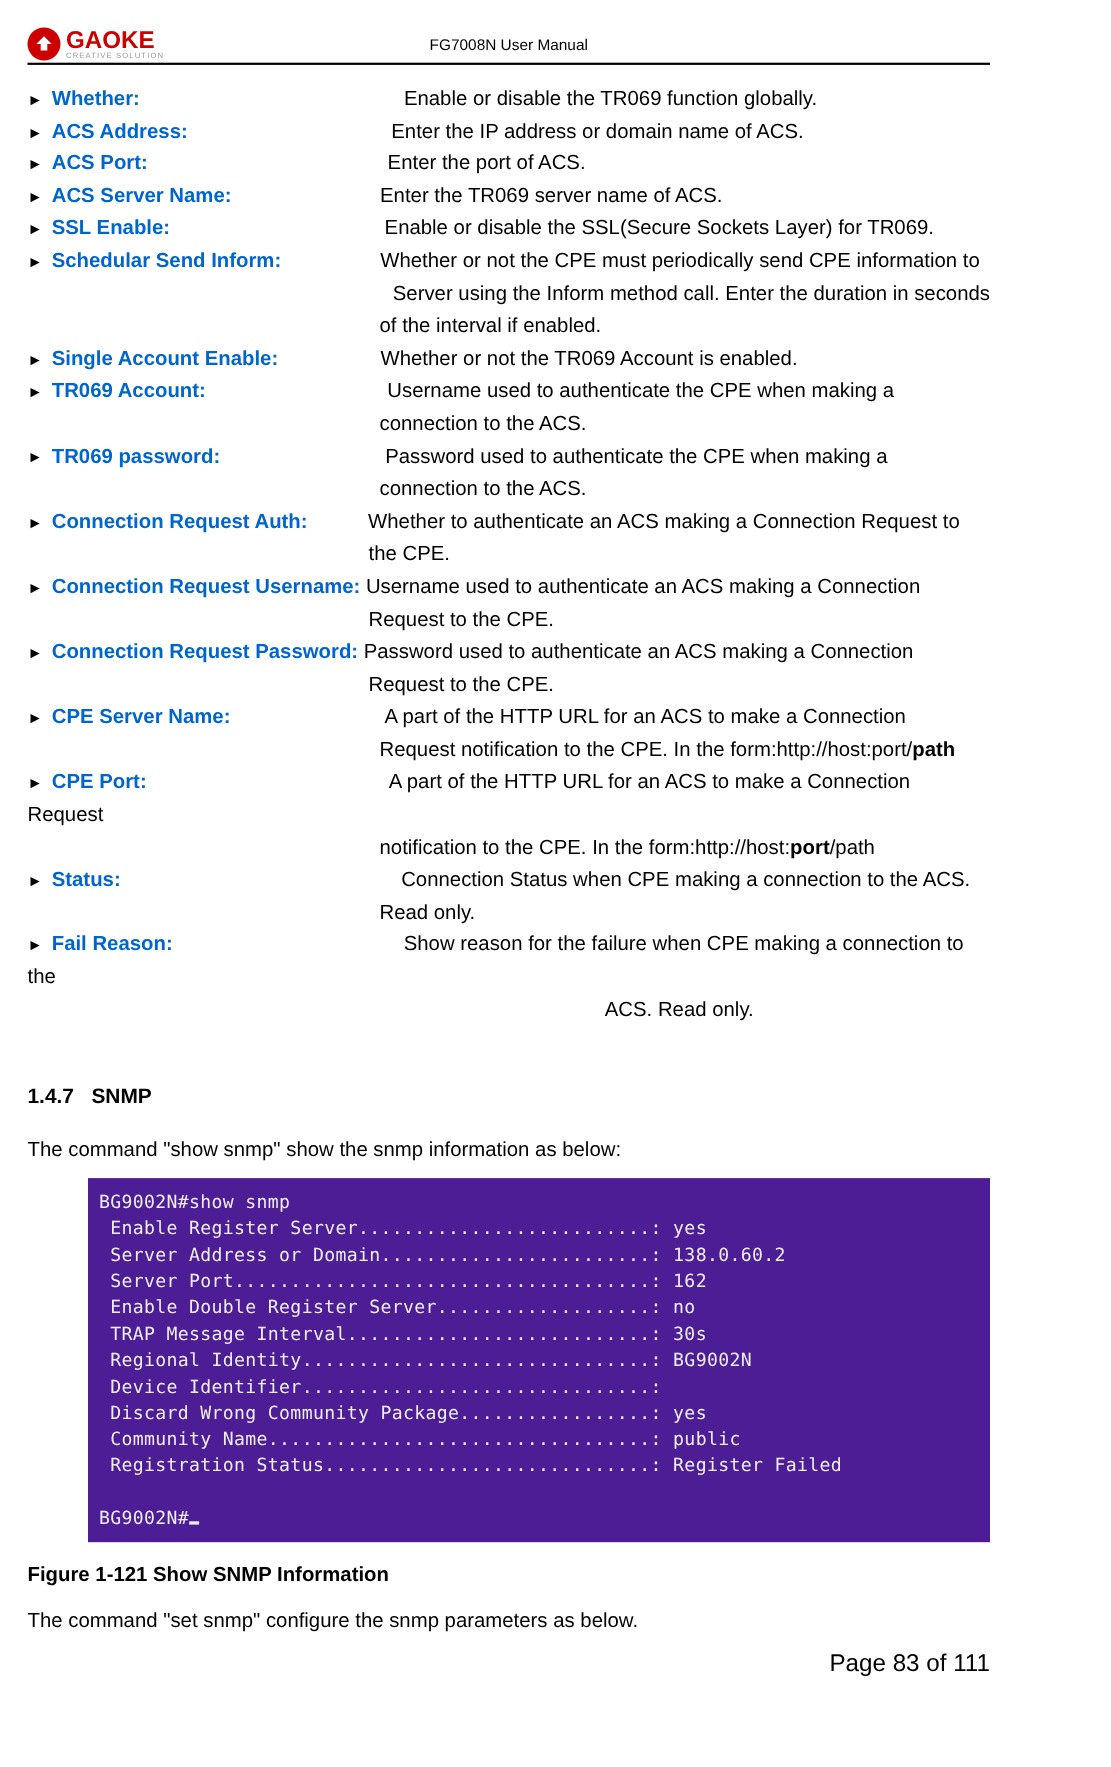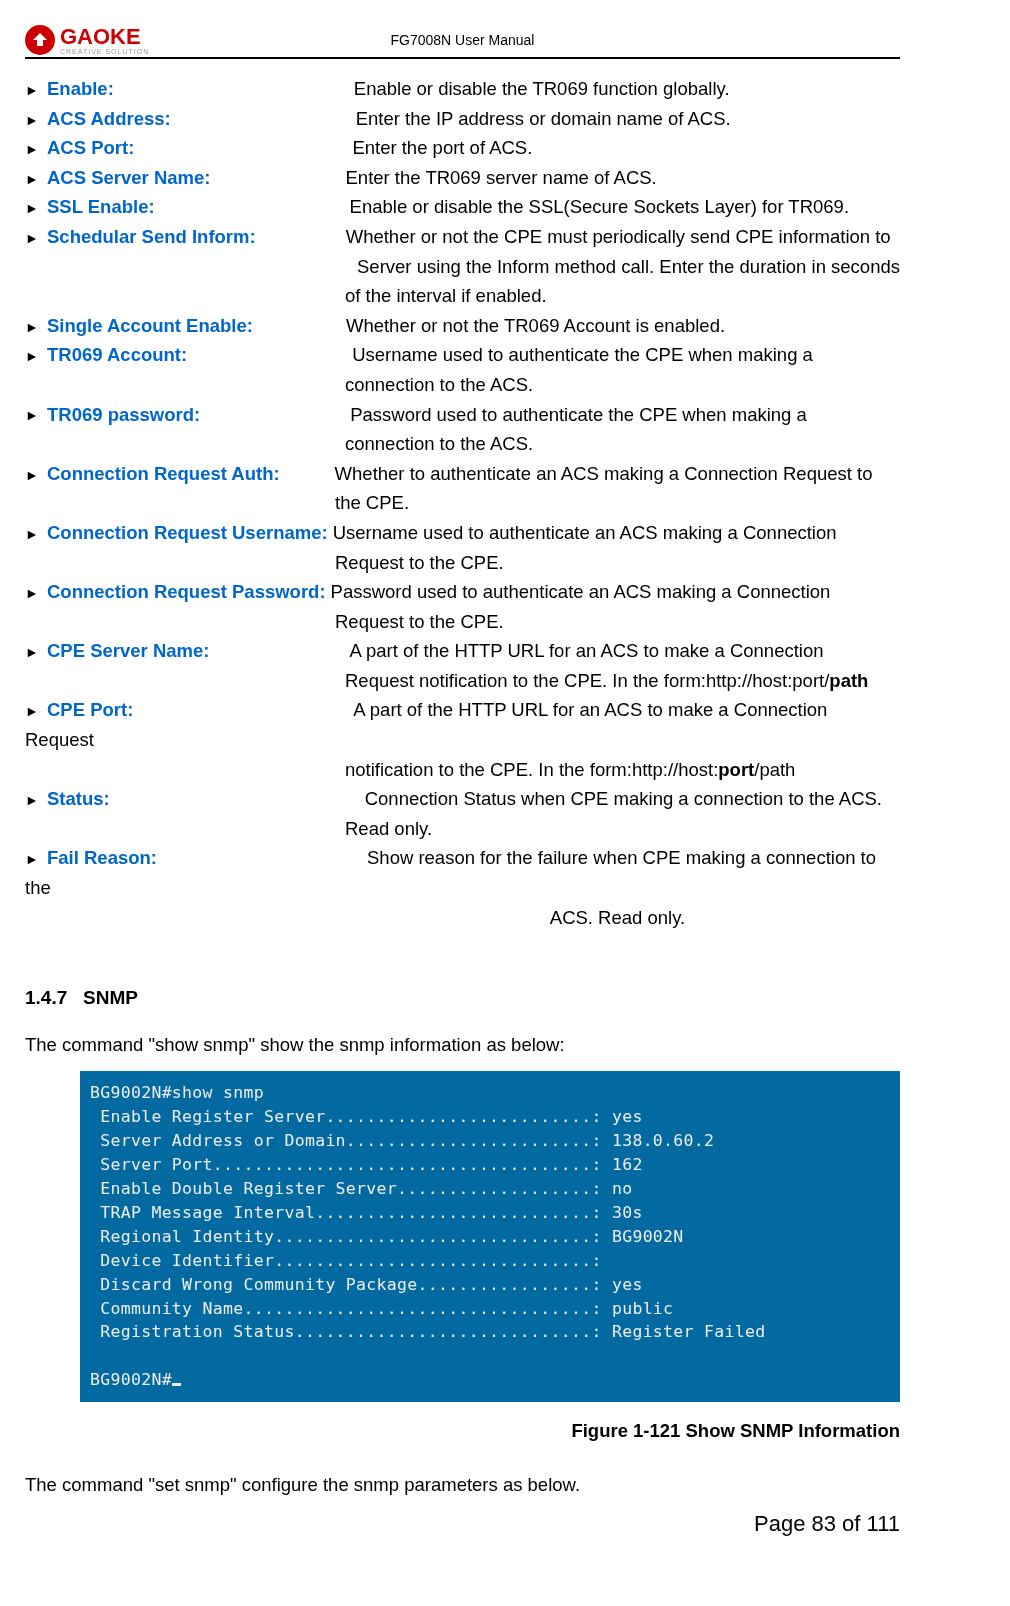--- a/index.html
+++ b/index.html
@@ -82,37 +82,37 @@
     font-weight: bold;
     font-size: 19px;
     margin-top: 55px;
     margin-bottom: 25px;
   }
   .intro {
     font-size: 18.5px;
     margin-bottom: 15px;
   }
   .term-box {
-    background: #0369a1;
+    background: #4c1d95;
     color: #eee;
     font-family: "Lucida Console", "Consolas", monospace;
     font-size: 16.5px;
     padding: 10px 15px 10px 10px;
     margin-left: 55px;
     line-height: 1.45;
     letter-spacing: 0.3px;
     white-space: pre;
     overflow: hidden;
   }
   .fig-cap {
-    text-align: right;
+    text-align: left;
     font-weight: bold;
     font-size: 18.5px;
     margin-top: 18px;
-    margin-bottom: 32px;
+    margin-bottom: 20px;
   }
   .outro {
     font-size: 18.5px;
   }
   .footer {
     text-align: right;
     font-size: 22px;
     margin-top: 15px;
   }
   .cursor {
@@ -137,21 +137,21 @@
       <div class="logo-text">
         <span class="logo-main">GAOKE</span>
         <span class="logo-sub">CREATIVE SOLUTION</span>
       </div>
     </div>
     <div class="header-title">FG7008N User Manual</div>
   </div>
 
   <div class="content" id="def-container">
       <div class="def-row">
-        <div><span class="arrow">►</span> <span class="label">Enable:</span><span style="display:inline-block;width:240px"></span><span>Enable or disable the TR069 function globally.</span></div>
+        <div><span class="arrow">►</span> <span class="label">Whether:</span><span style="display:inline-block;width:240px"></span><span>Enable or disable the TR069 function globally.</span></div>
       </div>
       <div class="def-row">
         <div><span class="arrow">►</span> <span class="label">ACS Address:</span><span style="display:inline-block;width:185px"></span><span>Enter the IP address or domain name of ACS.</span></div>
       </div>
       <div class="def-row">
         <div><span class="arrow">►</span> <span class="label">ACS Port:</span><span style="display:inline-block;width:218px"></span><span>Enter the port of ACS.</span></div>
       </div>
       <div class="def-row">
         <div><span class="arrow">►</span> <span class="label">ACS Server Name:</span><span style="display:inline-block;width:135px"></span><span>Enter the TR069 server name of ACS.</span></div>
       </div>

